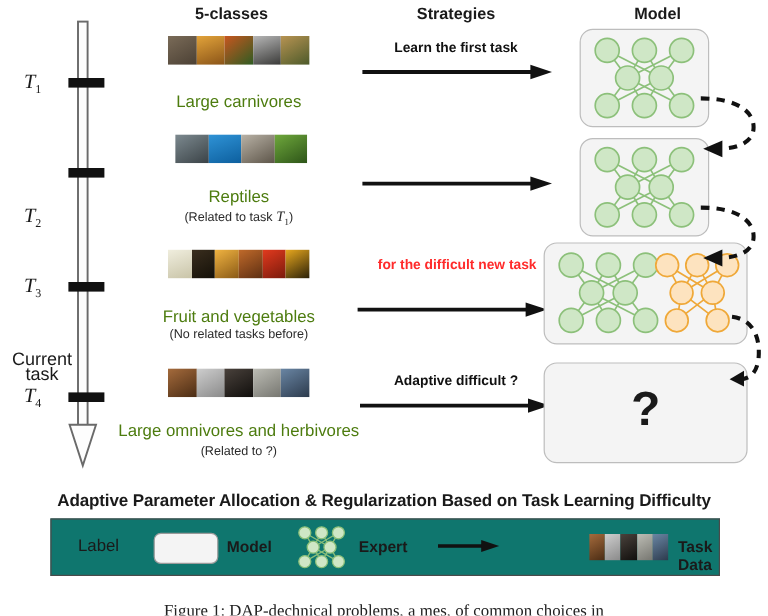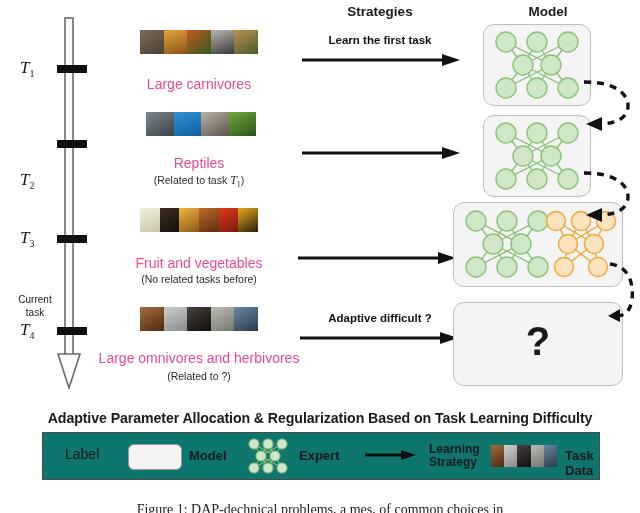--- a/index.html
+++ b/index.html
@@ -1,43 +1,44 @@
 <!DOCTYPE html>
 <html><head>
 <meta charset="utf-8">
 <style>
   html,body{margin:0;padding:0;background:#ffffff;}
   body{width:640px;height:513px;position:relative;overflow:hidden;
        font-family:"Liberation Sans",sans-serif;color:#1a1a1a;}
   .abs{position:absolute;}
   .hdr{font-weight:bold;font-size:13.5px;line-height:15px;text-align:center;}
-  .tasklabel{font-size:14px;text-align:center;color:#ec4899;}
+  .tasklabel{font-size:14px;text-align:center;color:#4d7c0f;}
   .tasksub{font-size:10.5px;text-align:center;color:#2b2b2b;}
   .tlabel{font-family:"Liberation Serif",serif;font-style:italic;font-size:17px;}
   .tlabel sub{font-size:10px;font-style:normal;}
   .strat{font-weight:bold;font-size:11.5px;text-align:center;line-height:13px;}
   .green{color:#00d400;}
   .red{color:#ff2b2b;}
   .modelbox{border:1.6px solid #bdbdbd;border-radius:11px;background:#f4f4f4;}
   .imgstrip{display:flex;height:24px;overflow:hidden;}
   .imgstrip .cell{flex:1 1 0;height:100%;}
-  .curtask{font-size:10px;text-align:center;line-height:12.5px;color:#1a1a1a;}
+  .curtask{font-size:15px;text-align:center;line-height:12.5px;color:#1a1a1a;}
   .qmark{font-weight:bold;font-size:40px;text-align:center;line-height:1;}
   .banner{font-weight:bold;font-size:14.2px;text-align:center;letter-spacing:-0.1px;}
   .legendbox{border:1.6px solid #4a4a4a;background:#0f766e;}
   .legtext{font-weight:bold;font-size:13px;}
   .legtext.plain{font-weight:normal;font-size:14px;}
   .legtwo{font-weight:bold;font-size:12px;line-height:13px;}
   .caption{font-family:"Liberation Serif",serif;font-size:14px;color:#222;text-align:center;}
   svg{display:block;overflow:visible;}
 </style>
 </head>
 <body>
 
 <div class="abs hdr" style="left:108px;top:4px;width:170px;">
+  <div>5-classes</div>
 </div>
 <div class="abs hdr" style="left:300px;top:4px;width:160px;">Strategies</div>
 <div class="abs hdr" style="left:478px;top:4px;width:140px;">Model</div>
 
 <div class="abs" style="left:52px;top:18px;">
   <svg width="40" height="372" viewBox="0 0 40 372">
     <rect x="13" y="0" width="8" height="338" fill="#fdfdfd" stroke="#6a6a6a" stroke-width="1.6"></rect>
     <polygon points="6,336 28,336 17,370" fill="#fdfdfd" stroke="#6a6a6a" stroke-width="1.6"></polygon>
   </svg>
 </div>
@@ -118,20 +119,21 @@
 <div class="abs strat green" style="left:296px;top:110px;width:170px;">
 </div>
 <div class="abs" style="left:302px;top:146px;">
   <svg width="160" height="14" viewBox="0 0 160 14">
     <line x1="0" y1="7" x2="142" y2="7" stroke="#111" stroke-width="3.2"></line>
     <polygon points="140,1 158,7 140,13" fill="#111"></polygon>
   </svg>
 </div>
 
 <div class="abs strat red" style="left:294px;top:215px;width:174px;">
+  <div>for the difficult new task</div>
 </div>
 <div class="abs" style="left:298px;top:251px;">
   <svg width="160" height="14" viewBox="0 0 160 14">
     <line x1="0" y1="7" x2="142" y2="7" stroke="#111" stroke-width="3.2"></line>
     <polygon points="140,1 158,7 140,13" fill="#111"></polygon>
   </svg>
 </div>
 
 <div class="abs strat" style="left:300px;top:312px;width:160px;color:#111;">
   <div>Adaptive difficult ?</div>
@@ -322,24 +324,20 @@
     </svg>
   </div>
   <div class="abs legtext" style="left:256px;top:15px;">Expert</div>
 
   <div class="abs" style="left:322px;top:16px;">
     <svg width="52" height="12" viewBox="0 0 52 12">
       <line x1="0" y1="6" x2="38" y2="6" stroke="#111" stroke-width="3"></line>
       <polygon points="36,1 51,6 36,11" fill="#111"></polygon>
     </svg>
   </div>
-  <div class="abs legtwo" style="left:386px;top:10px;">
-    <div>Learning</div>
-    <div>Strategy</div>
-  </div>
 
   <div class="abs imgstrip" style="left:448px;top:12px;width:66px;height:22px;">
     <div class="cell" style="background:linear-gradient(150deg,#a56b3c,#4a2c14);"></div>
     <div class="cell" style="background:linear-gradient(150deg,#cecece,#8a8a8a);"></div>
     <div class="cell" style="background:linear-gradient(150deg,#4a423c,#100e0c);"></div>
     <div class="cell" style="background:linear-gradient(150deg,#bdbdb5,#767670);"></div>
     <div class="cell" style="background:linear-gradient(150deg,#6a86a4,#2c3a4c);"></div>
   </div>
   <div class="abs legtext" style="left:522px;top:15px;">Task Data</div>
 </div>

